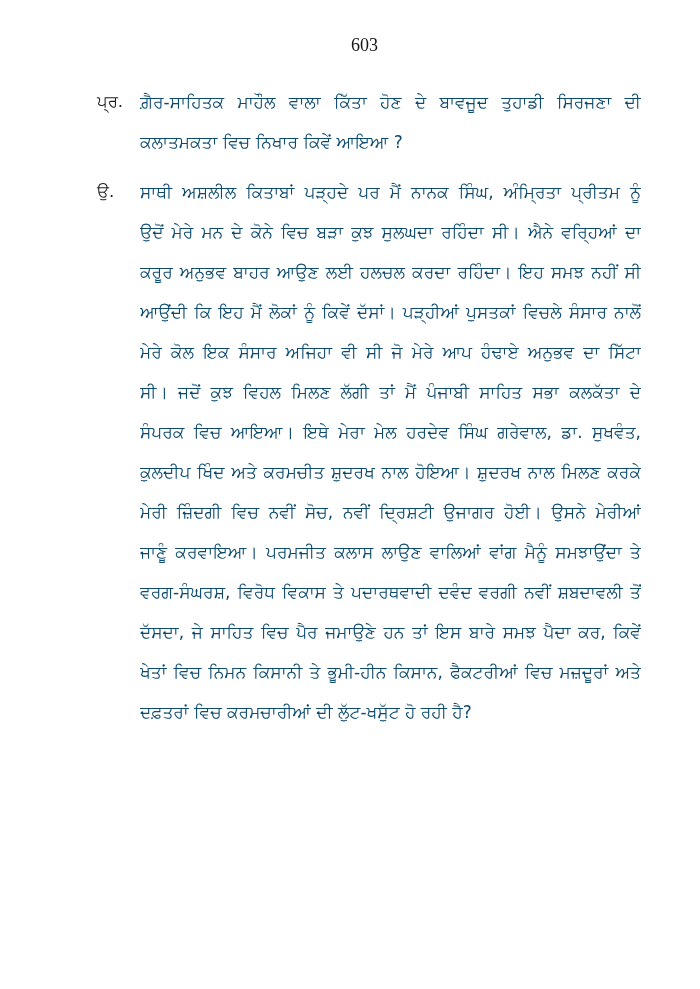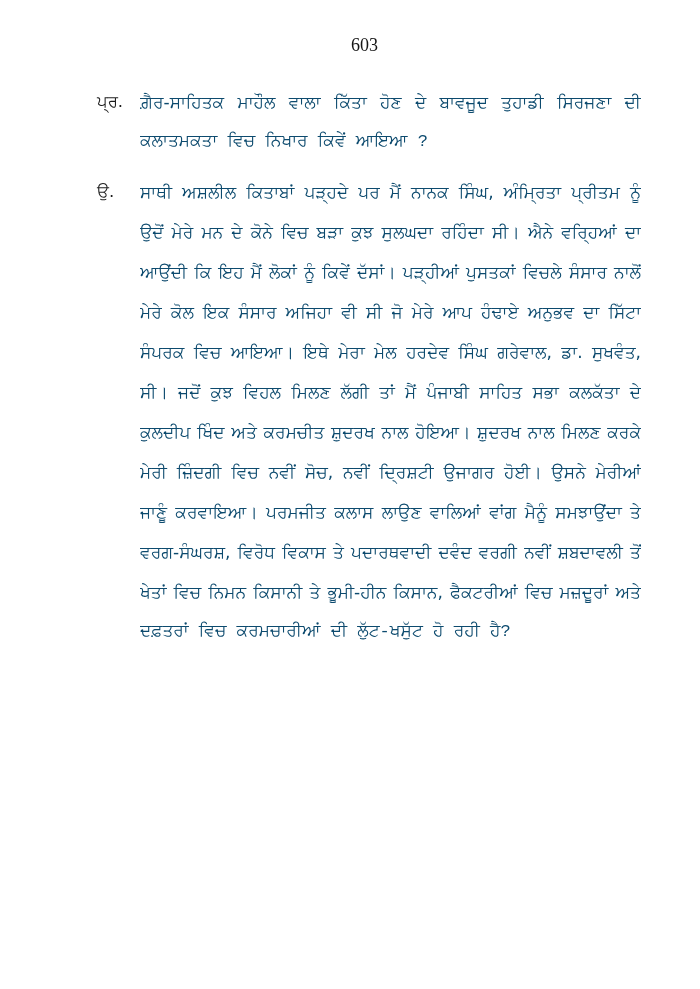--- a/index.html
+++ b/index.html
@@ -54,21 +54,20 @@
   .line {
     line-height: 40px;
     text-align: justify;
     text-align-last: justify;
     white-space: normal;
     overflow: hidden;
     max-height: 40px;
   }
   .line.line-end {
     text-align-last: left;
-    font-family: Liberation Mono, monospace;
   }
   .para.indent-first .line:first-child {
     text-indent: 46px;
   }
 </style>
 </head>
 <body>
 
 <div class="page">
 
@@ -81,27 +80,29 @@
         <div class="line line-end">ਕਲਾਤਮਕਤਾ ਵਿਚ ਨਿਖਾਰ ਕਿਵੇਂ ਆਇਆ ?</div>
       </div>
   </div>
 
   <div class="qa-block answer-block">
     <div class="qa-label">ਉ.</div>
     <div class="qa-text">
       <div class="para">
           <div class="line">ਸਾਥੀ ਅਸ਼ਲੀਲ ਕਿਤਾਬਾਂ ਪੜ੍ਹਦੇ ਪਰ ਮੈਂ ਨਾਨਕ ਸਿੰਘ, ਅੰਮ੍ਰਿਤਾ ਪ੍ਰੀਤਮ ਨੂੰ ਪੜ੍ਹਦਾ।</div>
           <div class="line">ਉਦੋਂ ਮੇਰੇ ਮਨ ਦੇ ਕੋਨੇ ਵਿਚ ਬੜਾ ਕੁਝ ਸੁਲਘਦਾ ਰਹਿੰਦਾ ਸੀ। ਐਨੇ ਵਰ੍ਹਿਆਂ ਦਾ</div>
+          <div class="line">ਕਰੂਰ ਅਨੁਭਵ ਬਾਹਰ ਆਉਣ ਲਈ ਹਲਚਲ ਕਰਦਾ ਰਹਿੰਦਾ। ਇਹ ਸਮਝ ਨਹੀਂ ਸੀ</div>
           <div class="line">ਆਉਂਦੀ ਕਿ ਇਹ ਮੈਂ ਲੋਕਾਂ ਨੂੰ ਕਿਵੇਂ ਦੱਸਾਂ। ਪੜ੍ਹੀਆਂ ਪੁਸਤਕਾਂ ਵਿਚਲੇ ਸੰਸਾਰ ਨਾਲੋਂ</div>
           <div class="line">ਮੇਰੇ ਕੋਲ ਇਕ ਸੰਸਾਰ ਅਜਿਹਾ ਵੀ ਸੀ ਜੋ ਮੇਰੇ ਆਪ ਹੰਢਾਏ ਅਨੁਭਵ ਦਾ ਸਿੱਟਾ</div>
+          <div class="line">ਸੀ। ਜਦੋਂ ਕੁਝ ਵਿਹਲ ਮਿਲਣ ਲੱਗੀ ਤਾਂ ਮੈਂ ਪੰਜਾਬੀ ਸਾਹਿਤ ਸਭਾ ਕਲਕੱਤਾ ਦੇ</div>
           <div class="line">ਸੰਪਰਕ ਵਿਚ ਆਇਆ। ਇਥੇ ਮੇਰਾ ਮੇਲ ਹਰਦੇਵ ਸਿੰਘ ਗਰੇਵਾਲ, ਡਾ. ਸੁਖਵੰਤ,</div>
-          <div class="line">ਸੀ। ਜਦੋਂ ਕੁਝ ਵਿਹਲ ਮਿਲਣ ਲੱਗੀ ਤਾਂ ਮੈਂ ਪੰਜਾਬੀ ਸਾਹਿਤ ਸਭਾ ਕਲਕੱਤਾ ਦੇ</div>
           <div class="line">ਕੁਲਦੀਪ ਖਿੰਦ ਅਤੇ ਕਰਮਚੀਤ ਸ਼ੁਦਰਖ ਨਾਲ ਹੋਇਆ। ਸ਼ੁਦਰਖ ਨਾਲ ਮਿਲਣ ਕਰਕੇ</div>
           <div class="line">ਮੇਰੀ ਜ਼ਿੰਦਗੀ ਵਿਚ ਨਵੀਂ ਸੋਚ, ਨਵੀਂ ਦ੍ਰਿਸ਼ਟੀ ਉਜਾਗਰ ਹੋਈ। ਉਸਨੇ ਮੇਰੀਆਂ</div>
           <div class="line">ਜਾਣੂੰ ਕਰਵਾਇਆ। ਪਰਮਜੀਤ ਕਲਾਸ ਲਾਉਣ ਵਾਲਿਆਂ ਵਾਂਗ ਮੈਨੂੰ ਸਮਝਾਉਂਦਾ ਤੇ</div>
           <div class="line">ਵਰਗ-ਸੰਘਰਸ਼, ਵਿਰੋਧ ਵਿਕਾਸ ਤੇ ਪਦਾਰਥਵਾਦੀ ਦਵੰਦ ਵਰਗੀ ਨਵੀਂ ਸ਼ਬਦਾਵਲੀ ਤੋਂ</div>
+          <div class="line">ਦੱਸਦਾ, ਜੇ ਸਾਹਿਤ ਵਿਚ ਪੈਰ ਜਮਾਉਣੇ ਹਨ ਤਾਂ ਇਸ ਬਾਰੇ ਸਮਝ ਪੈਦਾ ਕਰ, ਕਿਵੇਂ</div>
           <div class="line">ਖੇਤਾਂ ਵਿਚ ਨਿਮਨ ਕਿਸਾਨੀ ਤੇ ਭੂਮੀ-ਹੀਨ ਕਿਸਾਨ, ਫੈਕਟਰੀਆਂ ਵਿਚ ਮਜ਼ਦੂਰਾਂ ਅਤੇ</div>
           <div class="line line-end">ਦਫ਼ਤਰਾਂ ਵਿਚ ਕਰਮਚਾਰੀਆਂ ਦੀ ਲੁੱਟ-ਖਸੁੱਟ ਹੋ ਰਹੀ ਹੈ?</div>
         </div>
     </div>
   </div>
 
 </div>
 
 </body></html>

